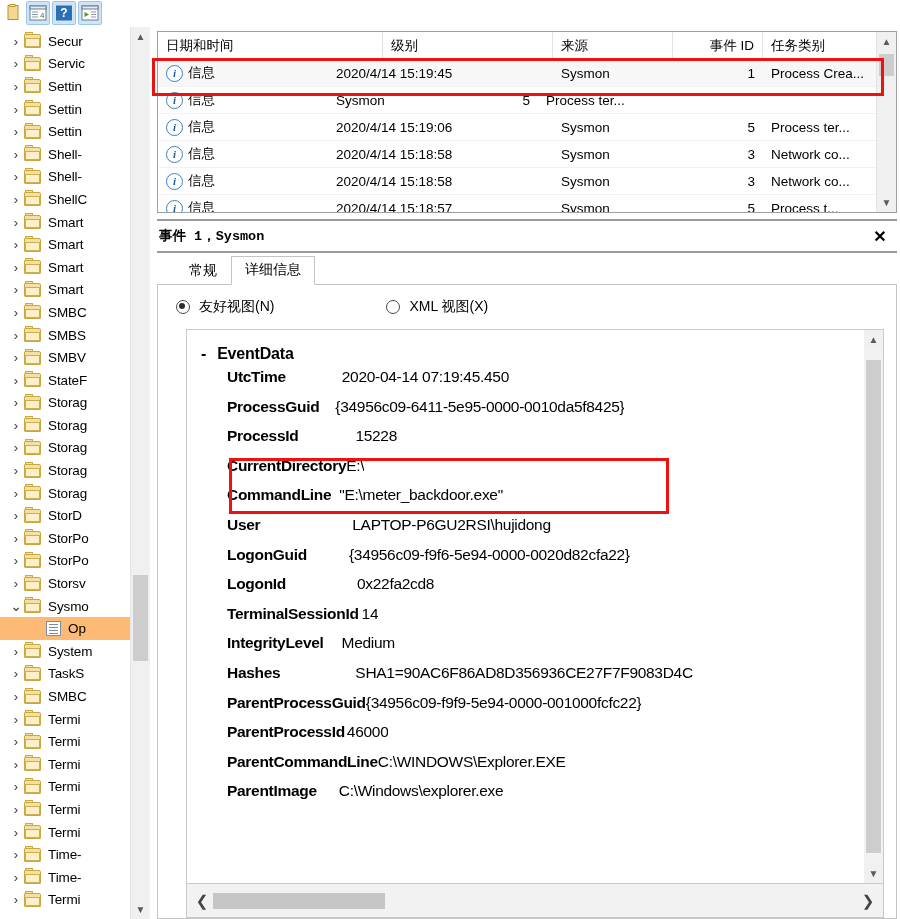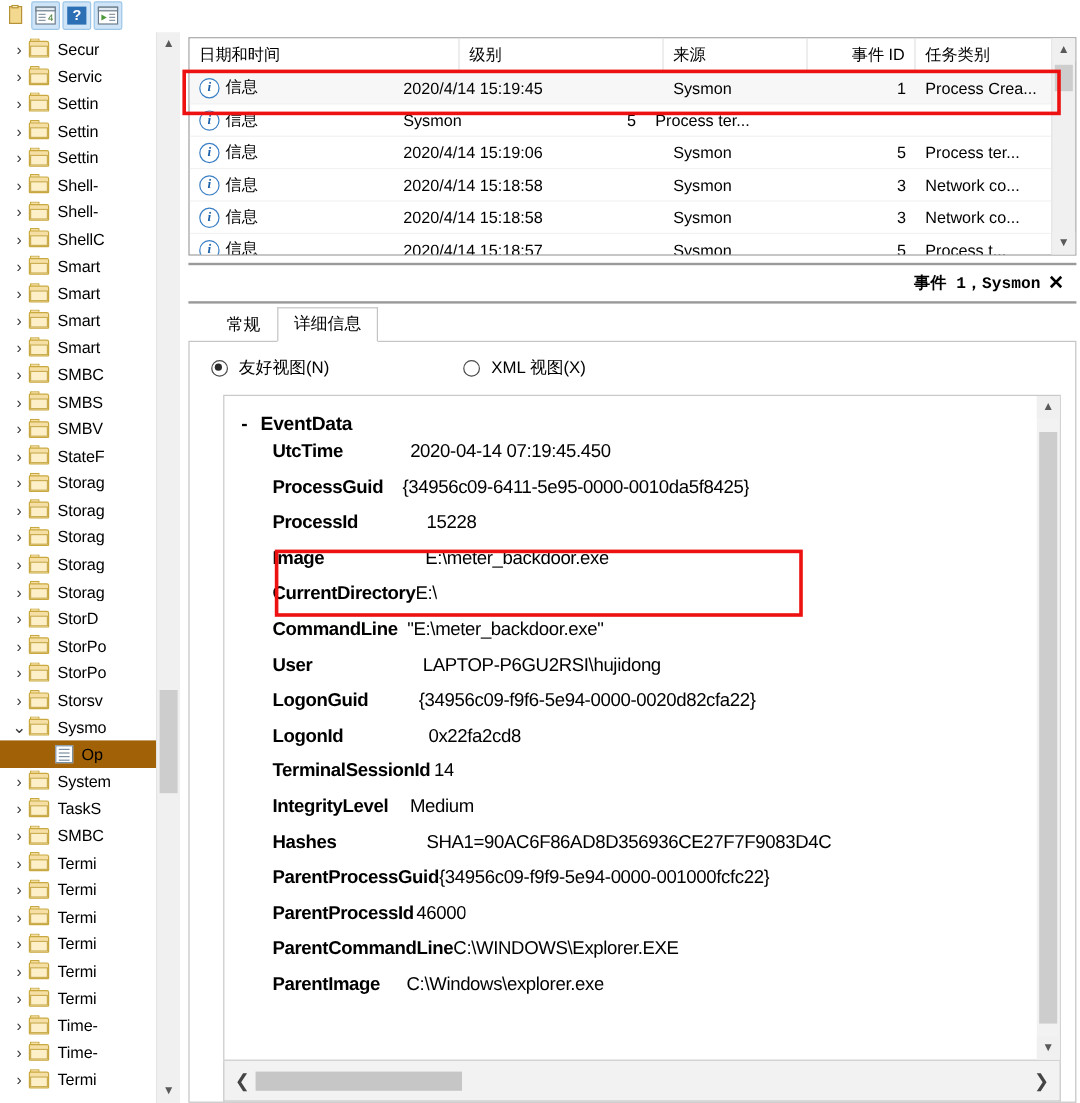--- a/index.html
+++ b/index.html
@@ -35,21 +35,21 @@
     background:#ffffff;display:flex;min-height:0;
     border-right:1px solid #ffffff;
   }
   .treelist{
     flex:1 1 auto;overflow:hidden;padding-top:3px;position:relative;
   }
   .trow{
     height:22.6px;display:flex;align-items:center;
     white-space:nowrap;padding-left:8px;font-size:13.5px;
   }
-  .trow.sel{background:#a16207;}
+  .trow.sel{background:#fdba74;}
   .chev{
     width:16px;flex:0 0 16px;color:#3a3a3a;font-size:10px;
     display:flex;align-items:center;justify-content:center;
   }
   .folder{
     width:17px;height:14px;flex:0 0 17px;margin-right:7px;position:relative;
   }
   .folder .f-back{
     position:absolute;left:0;top:0;width:17px;height:14px;
     background:#f5dfa5;border:1px solid #c9a93f;border-radius:1px 2px 1px 1px;
@@ -140,21 +140,21 @@
           box-sizing:border-box;}
 
   
   .detail{
     flex:1 1 auto;display:flex;flex-direction:column;min-height:0;
     margin-top:6px;background:#ffffff;
   }
   .detailhdr{
     height:30px;flex:0 0 30px;display:flex;align-items:center;
     border-top:2px solid #9a9a9a;border-bottom:2px solid #9a9a9a;
-    background:#ffffff;padding:0 4px 0 2px;text-align:right;
+    background:#ffffff;padding:0 4px 0 2px;
   }
   .detailtitle{
     flex:1 1 auto;font-family:"Liberation Mono","DejaVu Sans Mono",monospace;
     font-size:13.5px;font-weight:bold;letter-spacing:0px;
   }
   .closebtn{
     width:26px;height:22px;display:flex;align-items:center;justify-content:center;
     font-size:16px;font-weight:bold;font-family:"Liberation Sans",sans-serif;
   }
   .tabs{display:flex;align-items:flex-end;height:28px;padding-left:18px;margin-top:4px;}
@@ -728,25 +728,20 @@
                     <span class="evkey">ProcessGuid</span>
                     <span class="pad" style="width: 16px;"></span>
                     <span class="evval">{34956c09-6411-5e95-0000-0010da5f8425}</span>
                   </div>
                   <div class="evrow">
                     <span class="evkey">ProcessId</span>
                     <span class="pad" style="width: 57px;"></span>
                     <span class="evval">15228</span>
                   </div>
                   <div class="evrow">
-                    <span class="evkey">Image</span>
-                    <span class="pad" style="width: 84px;"></span>
-                    <span class="evval">E:\meter_backdoor.exe</span>
-                  </div>
-                  <div class="evrow">
                     <span class="evkey">CurrentDirectory</span>
                     <span class="pad" style="width: 0px;"></span>
                     <span class="evval">E:\</span>
                   </div>
                   <div class="evrow">
                     <span class="evkey">CommandLine</span>
                     <span class="pad" style="width: 8px;"></span>
                     <span class="evval">"E:\meter_backdoor.exe"</span>
                   </div>
                   <div class="evrow">

